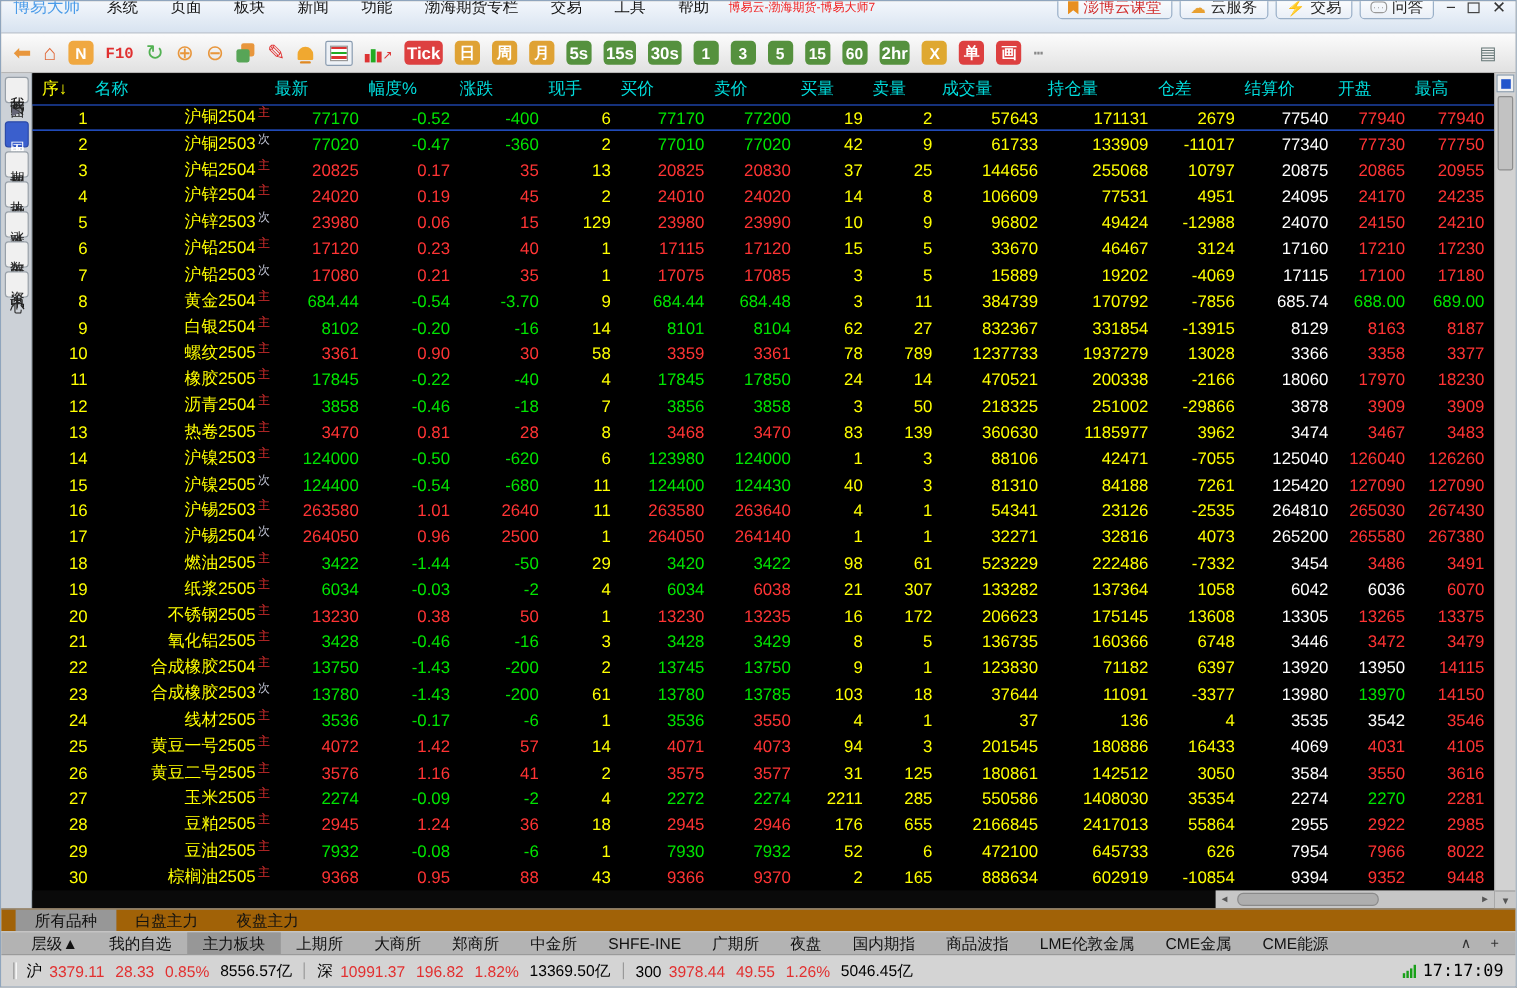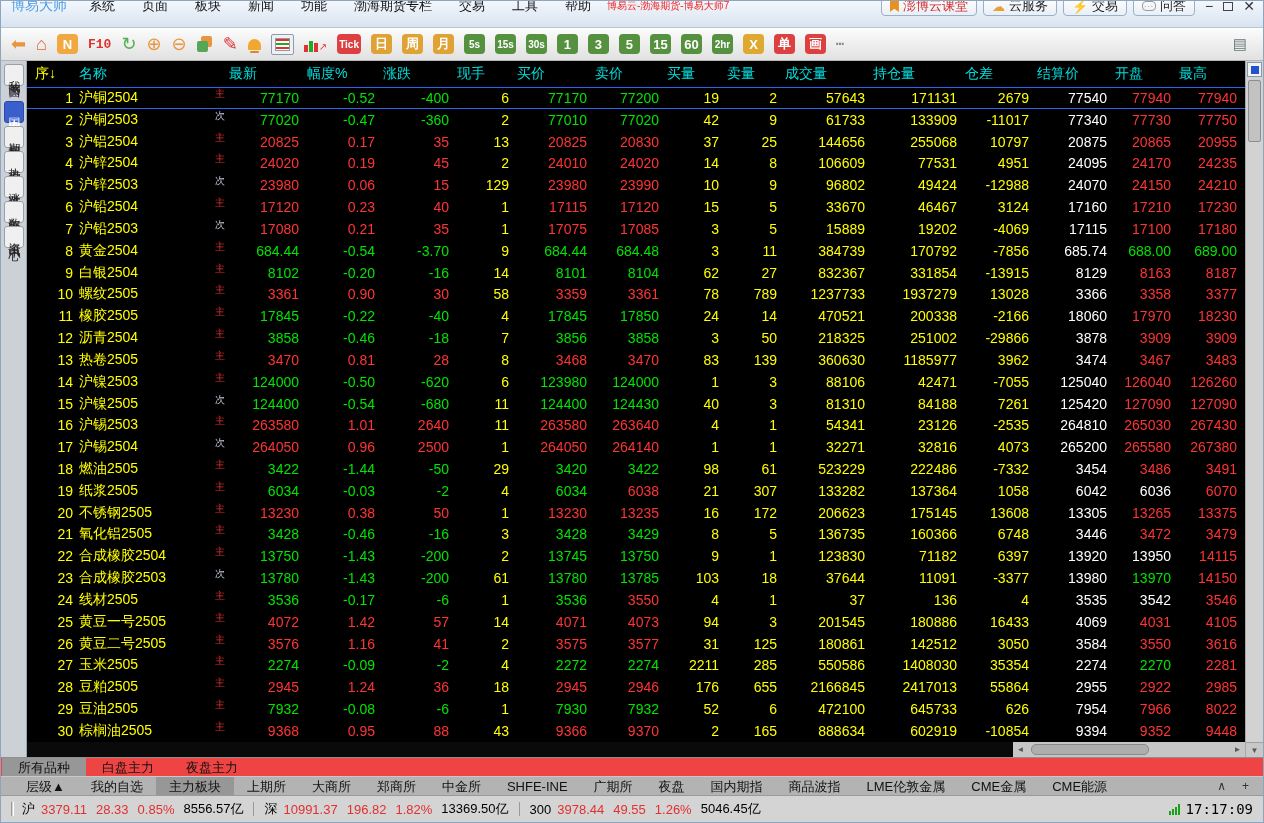--- a/index.html
+++ b/index.html
@@ -21,21 +21,21 @@
   .icon-bubble { width:14px; height:10px; border:1px solid #999; border-radius:4px; display:inline-flex; align-items:center; justify-content:center; font-size:7px; color:#888; letter-spacing:1px; }
   .win-ctrls { display:flex; align-items:center; gap:10px; margin-left:10px; margin-right:2px; }
   .win-ctrl { font-size:14px; color:#333; line-height:1; }
   .win-max-box { width:10px; height:9px; border:1.5px solid #444; display:inline-block; }
 
   
   .toolbar { height:33px; flex:0 0 33px; background:linear-gradient(#fcfcfc,#e1e1e1); border-bottom:1px solid #b5b5b5; display:flex; align-items:center; gap:10px; padding:0 10px; }
   .tb-glyph { font-size:18px; line-height:1; }
   .tb-text { font-size:13px; font-weight:bold;font-family:Liberation Mono, monospace; }
   .tb-badge { min-width:21px; height:20px; border-radius:4px; color:#fff; font-size:13px; display:inline-flex; align-items:center; justify-content:center; padding:0 2px; font-weight:bold; }
-  .tb-badge.small { font-size:10px; }
+  .tb-badge.small { font-size:14px; }
   .tb-layers { position:relative; width:16px; height:16px; display:inline-block; }
   .tb-layers::before { content:""; position:absolute; left:4px; top:0; width:11px; height:11px; background:#e8963c; border-radius:2px; }
   .tb-layers::after { content:""; position:absolute; left:0; top:5px; width:11px; height:11px; background:#57a557; border-radius:2px; }
   .tb-bell { width:13px; height:11px; background:#f0a830; border-radius:7px 7px 1px 1px; position:relative; display:inline-block; }
   .tb-bell::after { content:""; position:absolute; left:2px; bottom:-3px; width:9px; height:2px; background:#e08820; border-radius:1px; }
   .tb-gridwrap { border:1px solid #8a9cb0; background:#edf1f6; padding:3px; border-radius:2px; display:inline-flex; }
   .tb-grid { width:15px; height:13px; background:linear-gradient(#d33 0 2px,#fff 2px 4px,#2a2 4px 6px,#fff 6px 8px,#d33 8px 10px,#fff 10px 13px); border:1px solid #999; }
   .tb-chart { display:inline-flex; align-items:flex-end; gap:1px; height:16px; }
   .tb-chart i { display:block; width:4px; background:#d33; }
   .tb-chart i:nth-child(2) { background:#2a2; }
@@ -51,39 +51,39 @@
 
   .center { flex:1 1 auto; display:flex; flex-direction:column; min-width:0; background:#000; }
   .thead { flex:0 0 26px; display:grid; grid-template-columns:52px 150px 78px 76px 74px 60px 78px 72px 60px 58px 88px 92px 72px 78px 64px minmax(0,1fr); align-items:center; background:#000; }
   .th { color:#00dcdc; font-size:14px; padding-right:10px; white-space:nowrap; }
   .th.seq { color:#ffff00; text-align:left; padding-left:8px; }
   .tbody { flex:1 1 auto; display:flex; flex-direction:column; min-height:0; }
   .trow { flex:1 1 0; display:grid; grid-template-columns:52px 150px 78px 76px 74px 60px 78px 72px 60px 58px 88px 92px 72px 78px 64px minmax(0,1fr); align-items:center; font-size:14px; }
   .trow.sel { box-shadow:inset 0 1px 0 #2b63f5, inset 0 -1px 0 #2b63f5; }
   .td { text-align:right; padding-right:8px; white-space:nowrap; }
   .td.seq { padding-right:6px; }
-  .name-cell { display:flex; justify-content:space-between; align-items:center; padding-right:2px; white-space:nowrap;gap:28px; }
+  .name-cell { display:flex; justify-content:flex-end; align-items:center; padding-right:2px; white-space:nowrap; }
   .mk { font-size:10px; width:12px; display:inline-block; text-align:left; margin-left:2px; transform:translateY(-4px); }
   .mk.r { color:#e03030; } .mk.n { color:#c0c4d4; }
   .c-y { color:#ffff00; } .c-g { color:#00e400; } .c-r { color:#ff3434; } .c-w { color:#ffffff; }
 
   .hscroll { flex:0 0 15px; background:#0a0a0a; display:flex; justify-content:flex-end; align-items:center; }
   .hs-bar { width:232px; height:15px; background:#c6c6c6; display:flex; align-items:center; }
   .hs-arrow { width:15px; text-align:center; font-size:8px; color:#555; }
   .hs-thumb { width:118px; height:11px; margin-left:3px; background:#aeaeae; border:1px solid #8a8a8a; border-radius:5px; }
 
   .vscroll { flex:0 0 17px; background:#d2d2d2; border-left:1px solid #a8a8a8; display:flex; flex-direction:column; align-items:center; }
   .vs-config { width:15px; height:15px; margin-top:1px; background:#f2f2f2; border:1px solid #8899aa; display:flex; align-items:center; justify-content:center; }
   .vs-config i { width:8px; height:8px; background:#2255cc; display:block; }
   .vs-thumb { width:13px; height:62px; margin-top:3px; background:#c2c2c2; border:1px solid #8d8d8d; border-radius:2px; }
   .vs-spacer { flex:1 1 auto; }
   .vs-down { width:17px; height:15px; background:#c8c8c8; border-top:1px solid #a0a0a0; text-align:center; font-size:8px; color:#555; line-height:15px; }
 
   
-  .tabs1 { height:19px; flex:0 0 19px; background:#ef4444; border-top:1px solid #8f8f8f; display:flex; padding-left:1px; }
+  .tabs1 { height:19px; flex:0 0 19px; background:#a16207; border-top:1px solid #8f8f8f; display:flex; padding-left:12px; }
   .tabs2 { height:19px; flex:0 0 19px; background:#b3b3b3; border-top:1px solid #c9c9c9; display:flex; padding-left:12px; position:relative; }
   .btab { font-size:13px; line-height:19px; color:#111; padding:0 16px; white-space:nowrap; }
   .btab.sel { background:#979797; }
   .tabs2 .btab { padding:0 13px; }
   .tabs2-icons { position:absolute; right:14px; top:0; display:flex; gap:16px; font-size:12px; color:#333; line-height:19px; }
 
   
   .status { height:27px; flex:0 0 27px; background:#d4d4d4; border-top:1px solid #9a9a9a; display:flex; align-items:center; font-size:13px; padding:0 10px; }
   .grip { width:3px; height:14px; border-left:1px solid #999; border-right:1px solid #fff; margin-right:8px; }
   .seg { display:flex; align-items:center; gap:9px; white-space:nowrap; }

